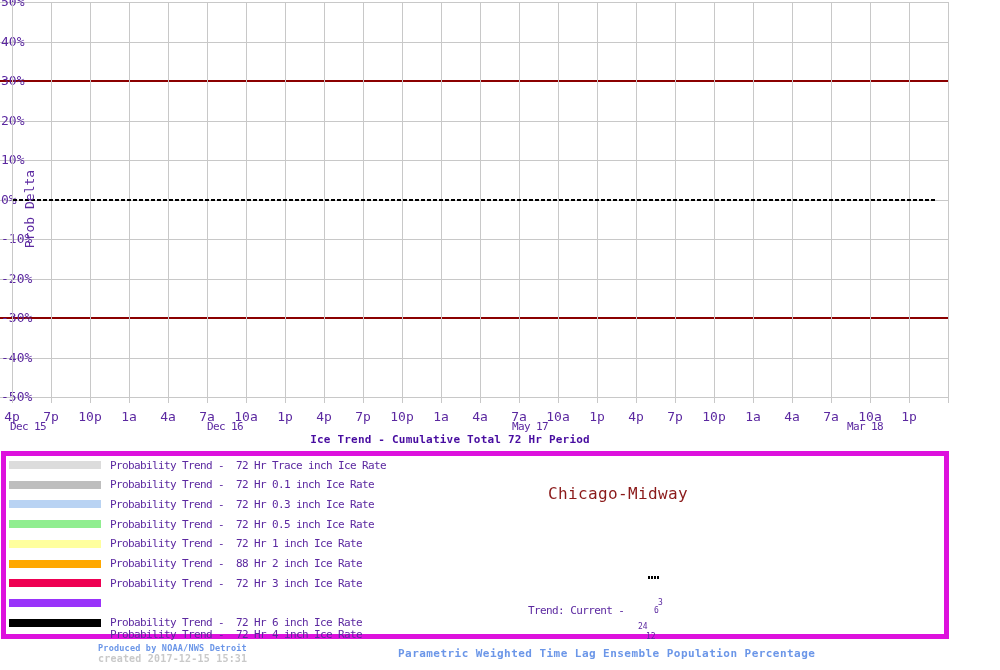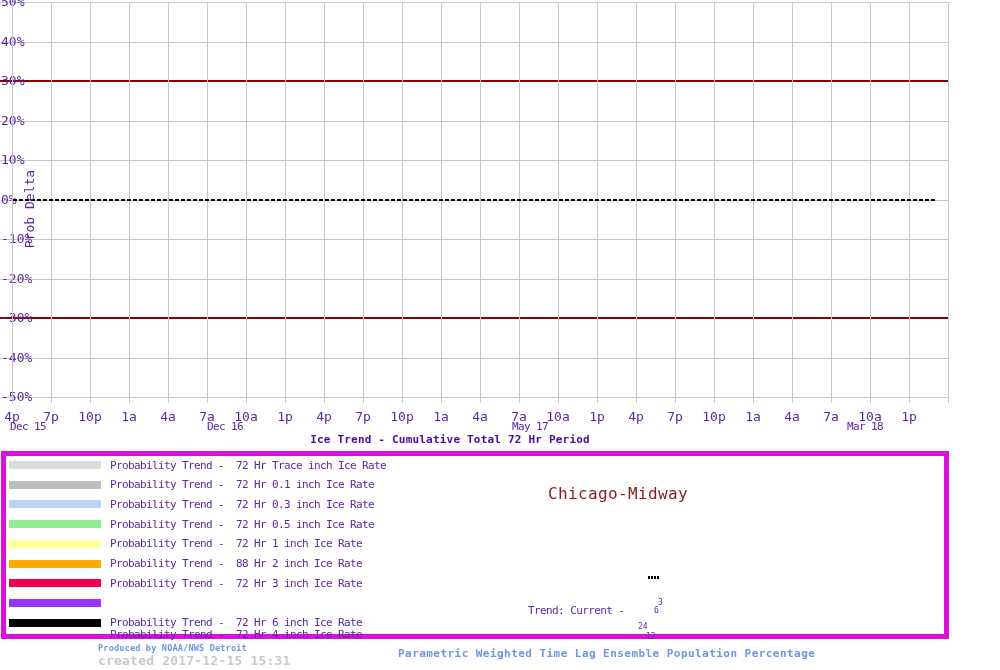--- a/index.html
+++ b/index.html
@@ -36,21 +36,21 @@
   .station{position:absolute;left:542px;top:28px;font-size:16px;letter-spacing:0.37px;
     color:var(--station_text);white-space:pre;}
   .trendlab{position:absolute;left:522px;top:148px;font-size:11px;letter-spacing:-0.6px;
     color:var(--axis_text);white-space:pre;}
   .dotsample{position:absolute;left:642px;top:120px;width:12px;height:3px;
     background:repeating-linear-gradient(to right,#000 0 2px,transparent 2px 3px);}
   .trendhour{position:absolute;font-size:8px;line-height:9px;color:var(--axis_text);}
   
   .produced{position:absolute;left:98px;top:643px;font-size:8.5px;letter-spacing:0.2px;
     font-weight:bold;color:var(--footer_blue);white-space:pre;}
-  .created{position:absolute;left:98px;top:653px;font-size:13px;letter-spacing:0.2px;
+  .created{position:absolute;left:98px;top:653px;font-size:10px;letter-spacing:0.2px;
     font-weight:bold;color:var(--footer_gray);white-space:pre;}
   .proddesc{position:absolute;left:398px;top:647px;font-size:11px;letter-spacing:0.45px;
     font-weight:bold;color:var(--footer_blue);white-space:pre;}
 </style>
 </head>
 <body>
 
 <div id="plot">
     <div class="hline" style="top: 2px;"></div>
     <div class="ytick" style="top: -5px;">50%</div>

